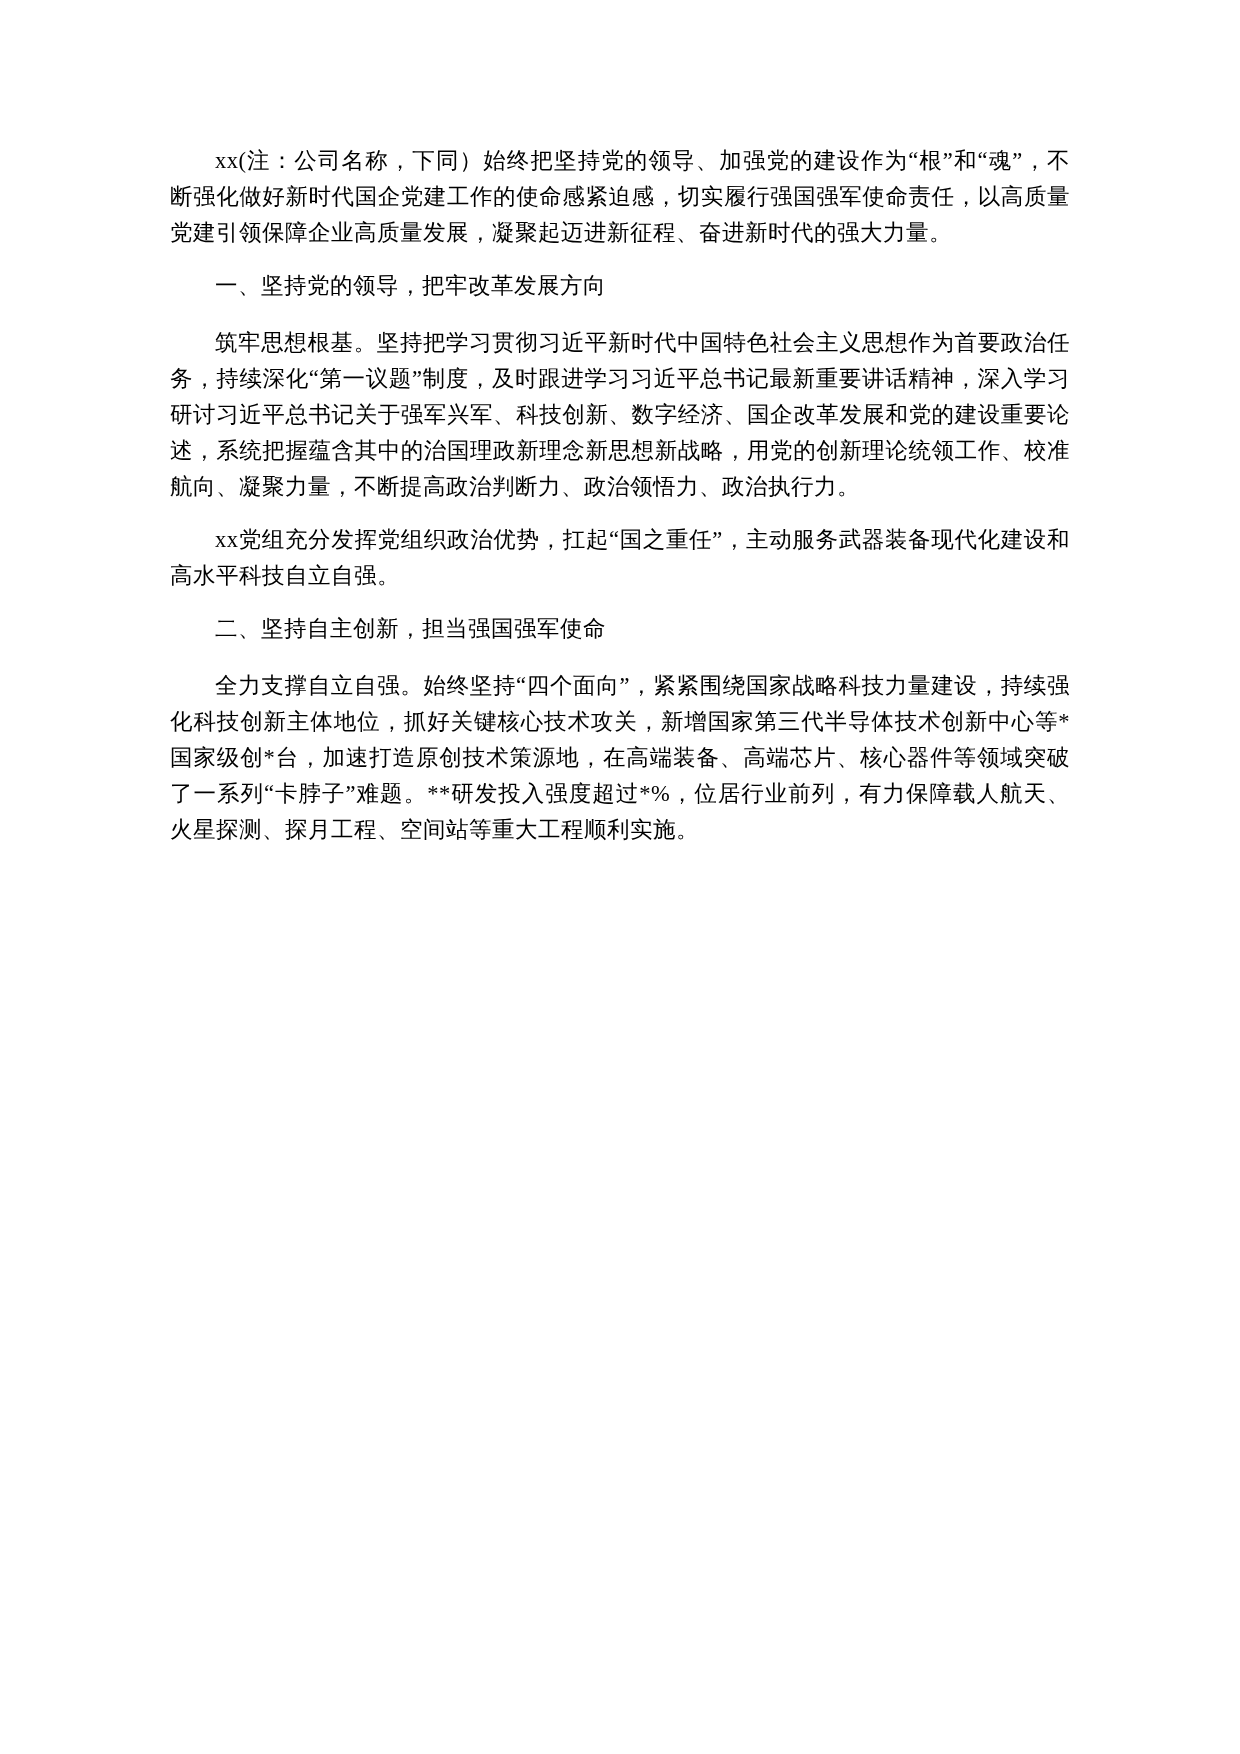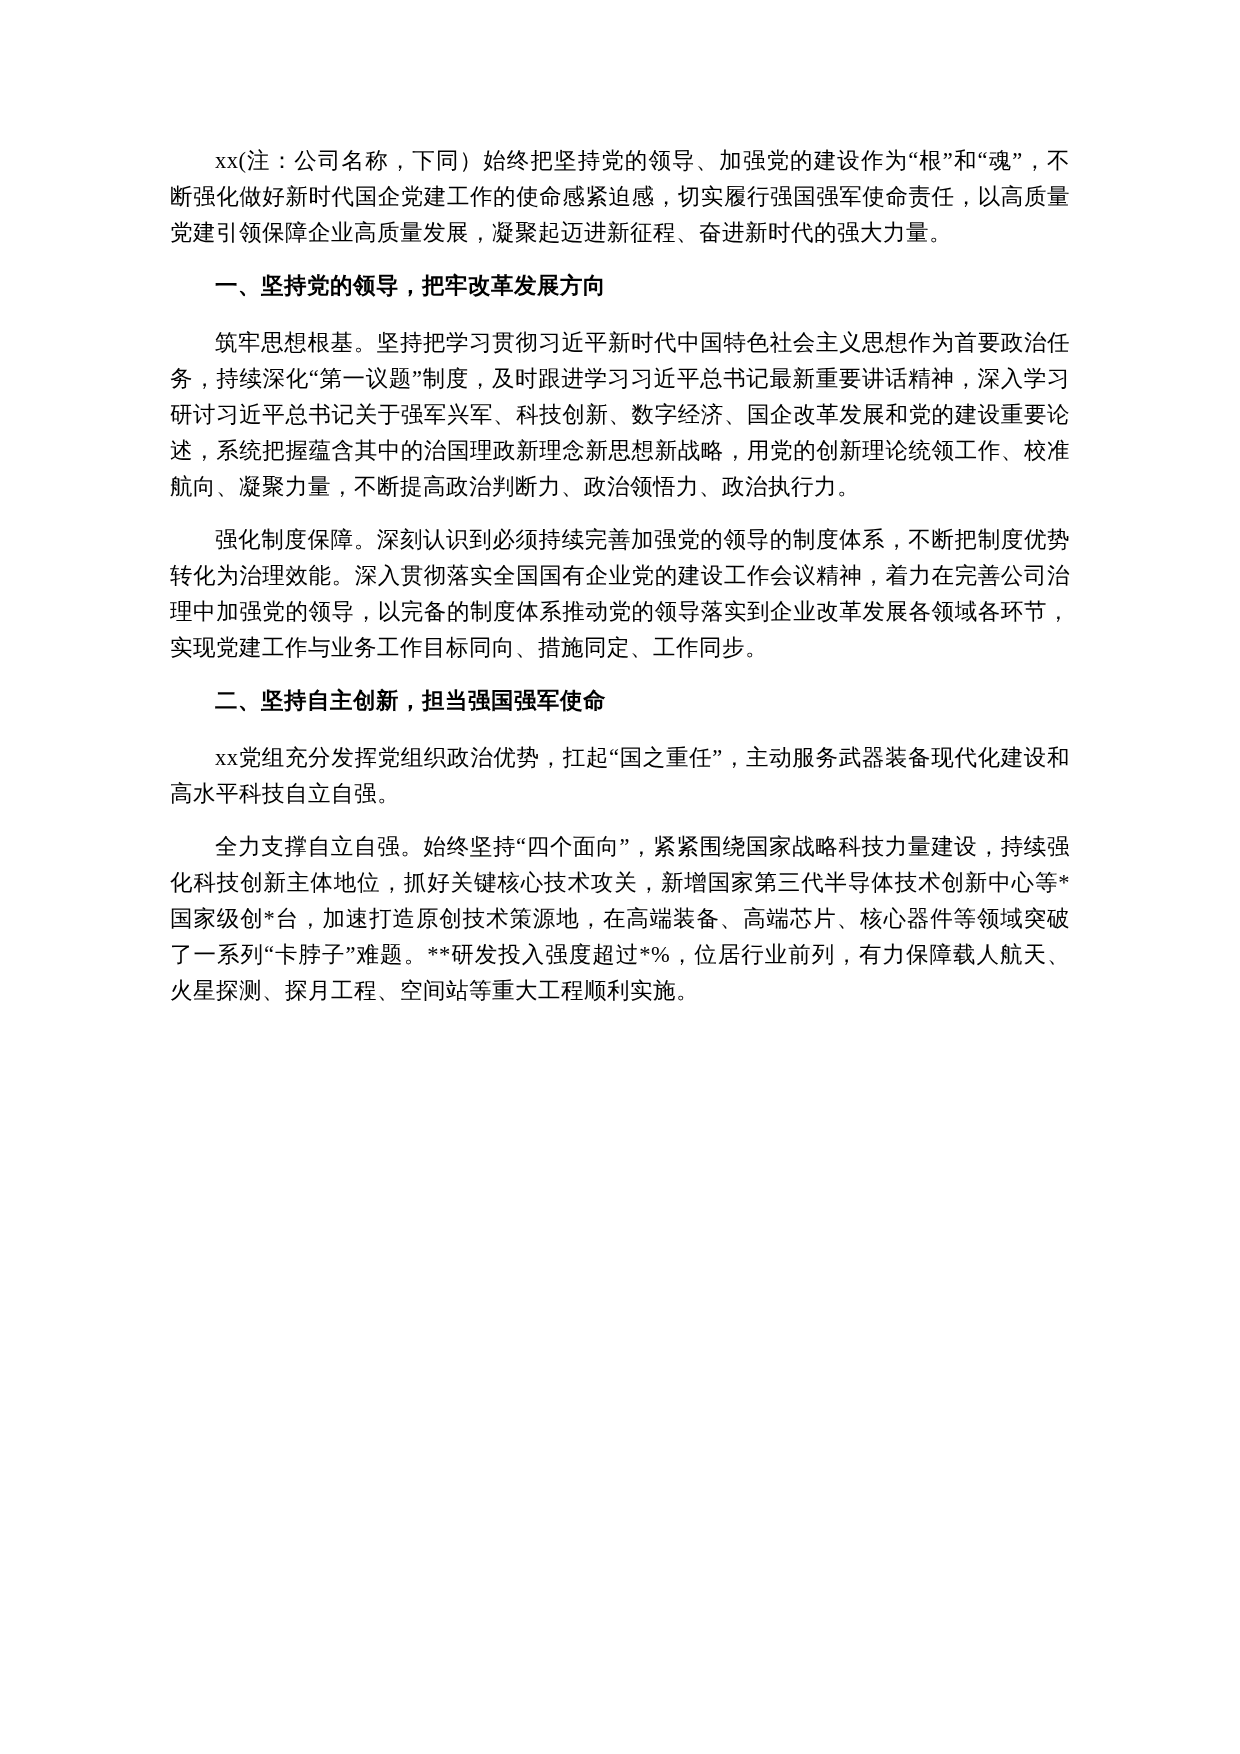--- a/index.html
+++ b/index.html
@@ -27,33 +27,32 @@
   .para {
     font-size: 22.5px;
     line-height: 36px;
     margin: 0 0 17px 0;
     text-indent: 45px;
     text-align: justify;
     letter-spacing: 0.5px;
     word-break: break-all;
   }
   .para.heading {
-    font-weight: bold;
+    font-weight: normal;
     margin: 4px 0 21px 0;
   }
   .para b {
     font-weight: normal;
   }
 </style>
 </head>
 <body>
 
 <div class="page">
   <div class="doc-body">
       <p class="para">xx(注：公司名称，下同）始终把坚持党的领导、加强党的建设作为“根”和“魂”，不断强化做好新时代国企党建工作的使命感紧迫感，切实履行强国强军使命责任，以高质量党建引领保障企业高质量发展，凝聚起迈进新征程、奋进新时代的强大力量。</p>
       <p class="para heading">一、坚持党的领导，把牢改革发展方向</p>
       <p class="para"><b>筑牢思想根基。</b><span>坚持把学习贯彻习近平新时代中国特色社会主义思想作为首要政治任务，持续深化“第一议题”制度，及时跟进学习习近平总书记最新重要讲话精神，深入学习研讨习近平总书记关于强军兴军、科技创新、数字经济、国企改革发展和党的建设重要论述，系统把握蕴含其中的治国理政新理念新思想新战略，用党的创新理论统领工作、校准航向、凝聚力量，不断提高政治判断力、政治领悟力、政治执行力。</span></p>
-      <p class="para"><b>强化制度保障。</b><span>深刻认识到必须持续完善加强党的领导的制度体系，不断把制度优势转化为治理效能。深入贯彻落实全国国有企业党的建设工作会议精神，着力在完善公司治理中加强党的领导，以完备的制度体系推动党的领导落实到企业改革发展各领域各环节，实现党建工作与业务工作目标同向、措施同定、工作同步。</span></p>
+      <p class="para">xx党组充分发挥党组织政治优势，扛起“国之重任”，主动服务武器装备现代化建设和高水平科技自立自强。</p>
       <p class="para heading">二、坚持自主创新，担当强国强军使命</p>
-      <p class="para">xx党组充分发挥党组织政治优势，扛起“国之重任”，主动服务武器装备现代化建设和高水平科技自立自强。</p>
       <p class="para"><b>全力支撑自立自强。</b><span>始终坚持“四个面向”，紧紧围绕国家战略科技力量建设，持续强化科技创新主体地位，抓好关键核心技术攻关，新增国家第三代半导体技术创新中心等*国家级创*台，加速打造原创技术策源地，在高端装备、高端芯片、核心器件等领域突破了一系列“卡脖子”难题。**研发投入强度超过*%，位居行业前列，有力保障载人航天、火星探测、探月工程、空间站等重大工程顺利实施。</span></p>
     </div>
 </div>
 
 </body></html>

